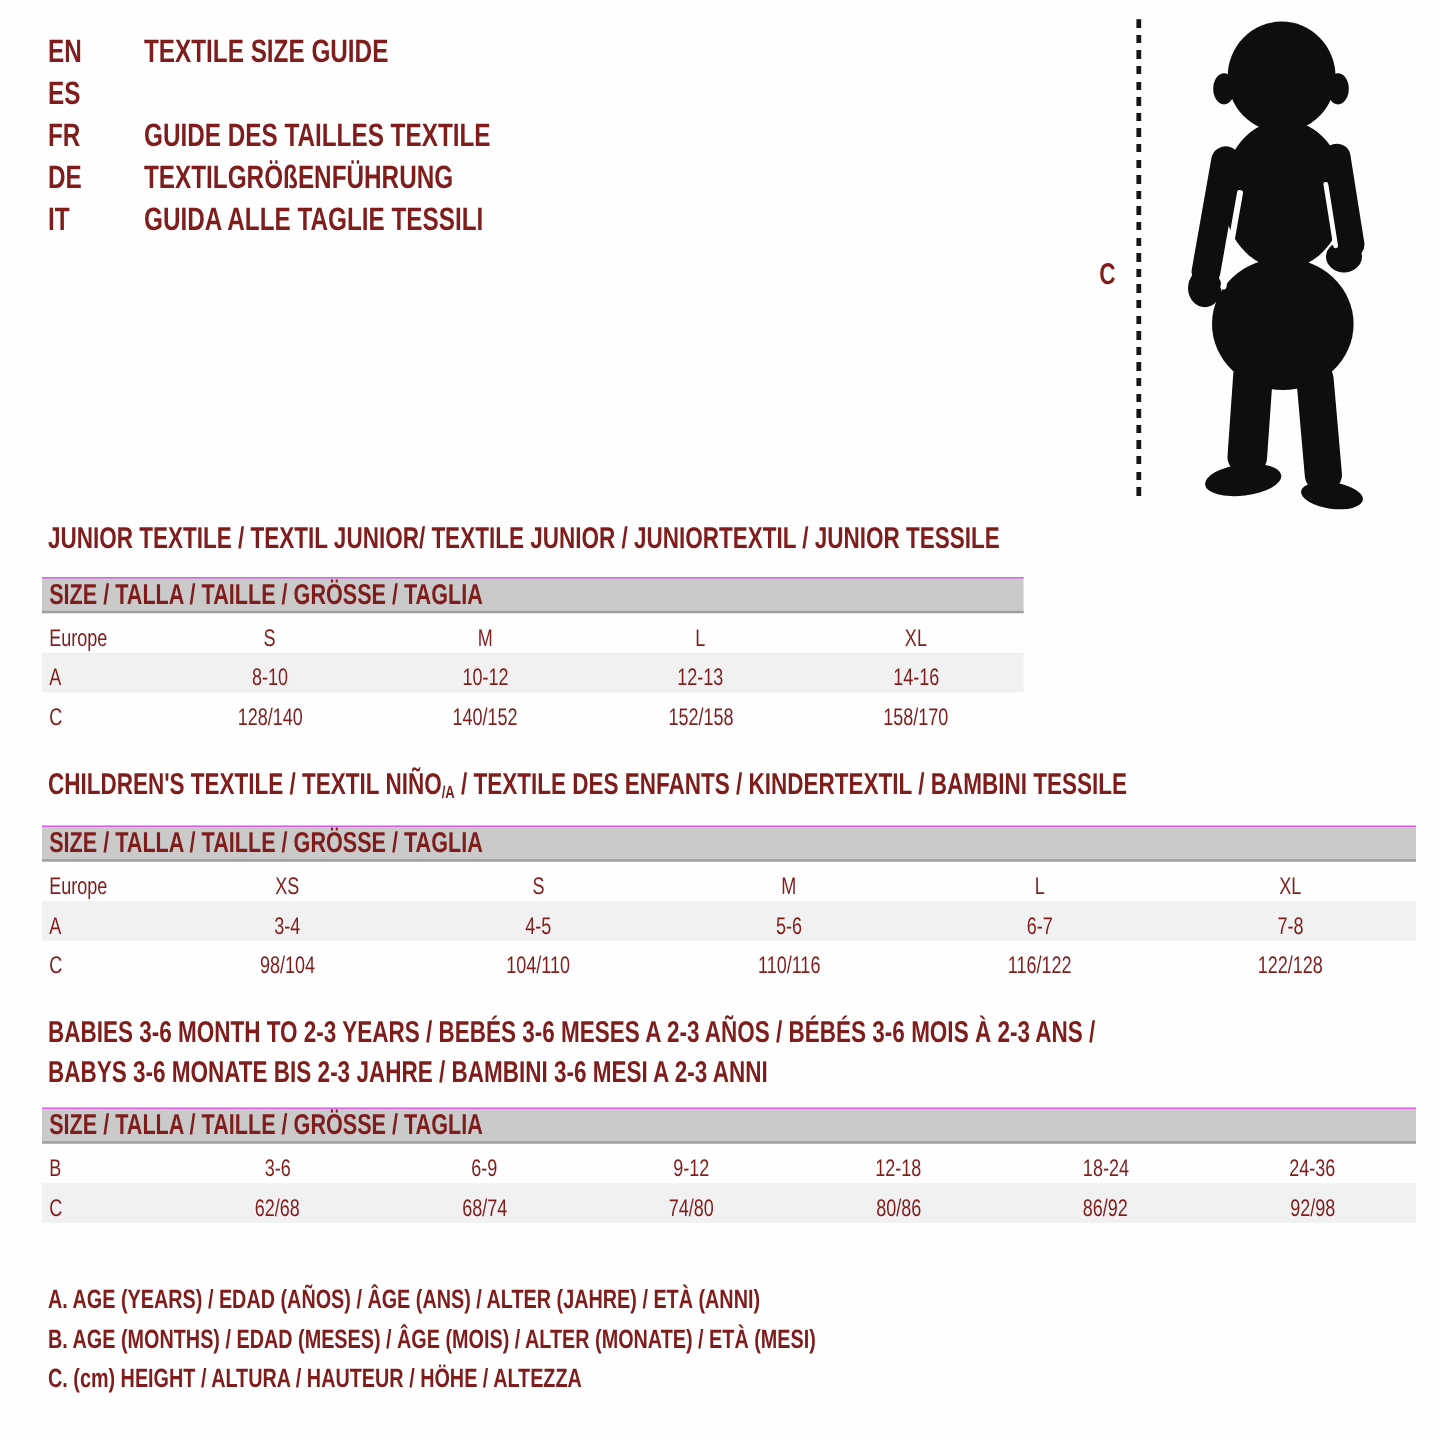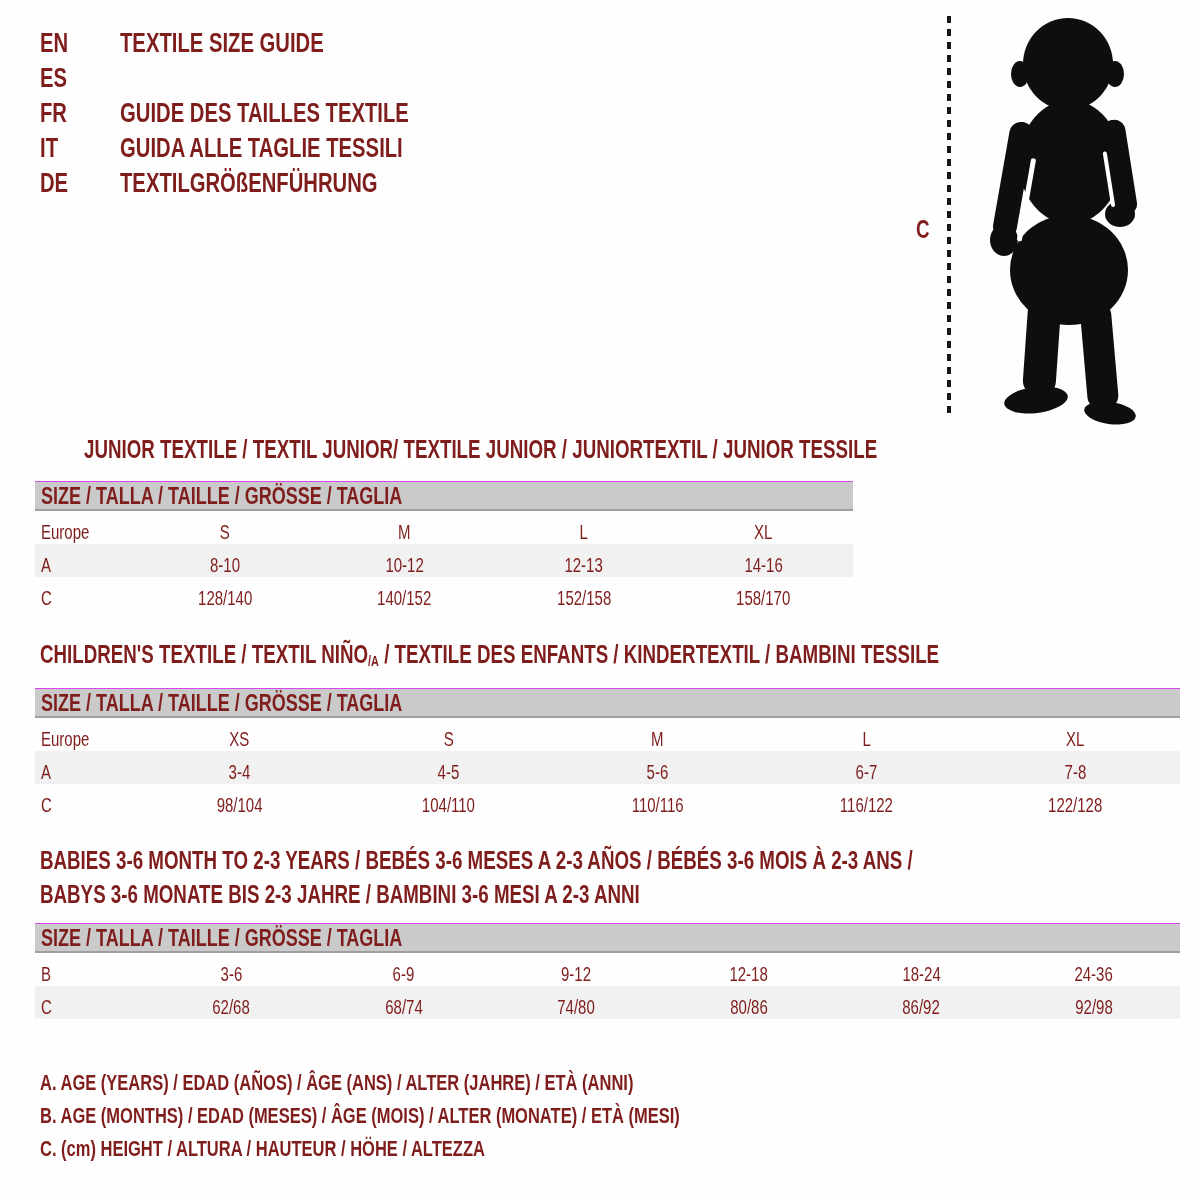--- a/index.html
+++ b/index.html
@@ -58,26 +58,26 @@
       <span><span class="cx">TEXTILE SIZE GUIDE</span></span>
     </div>
     <div class="lang-row">
       <span class="lang-code"><span class="cx">ES</span></span>
     </div>
     <div class="lang-row">
       <span class="lang-code"><span class="cx">FR</span></span>
       <span><span class="cx">GUIDE DES TAILLES TEXTILE</span></span>
     </div>
     <div class="lang-row">
+      <span class="lang-code"><span class="cx">DE</span></span>
+      <span><span class="cx">TEXTILGRÖßENFÜHRUNG</span></span>
+    </div>
+    <div class="lang-row">
       <span class="lang-code"><span class="cx">IT</span></span>
       <span><span class="cx">GUIDA ALLE TAGLIE TESSILI</span></span>
-    </div>
-    <div class="lang-row">
-      <span class="lang-code"><span class="cx">DE</span></span>
-      <span><span class="cx">TEXTILGRÖßENFÜHRUNG</span></span>
     </div>
   </div>
 
   <div class="measure-line"></div>
   <div class="measure-label"><span class="cx">C</span></div>
   <svg class="figure-baby" width="212" height="415" viewBox="0 0 212 415" aria-hidden="true">
     <g fill="#0e0e0e">
       <ellipse cx="106" cy="54" rx="45" ry="46"></ellipse>
       <ellipse cx="58" cy="64" rx="9" ry="13"></ellipse>
       <ellipse cx="153" cy="64" rx="9" ry="13"></ellipse>
@@ -91,21 +91,21 @@
       <rect x="118" y="292" width="31" height="108" rx="14" transform="rotate(-5 133 302)"></rect>
       <ellipse cx="74" cy="390" rx="32" ry="13" transform="rotate(-7 74 390)"></ellipse>
       <ellipse cx="148" cy="403" rx="26" ry="11" transform="rotate(8 148 403)"></ellipse>
     </g>
     <g fill="#ffffff">
       <rect x="74" y="146" width="5" height="84" rx="2" transform="rotate(10 60 120)"></rect>
       <rect x="137" y="140" width="4" height="56" rx="2" transform="rotate(-9 151 118)"></rect>
     </g>
   </svg>
 
-  <div class="section-title" style="top:432px;margin-left:44px;">
+  <div class="section-title" style="top:432px;">
     <span class="cx">JUNIOR TEXTILE / TEXTIL JUNIOR/ TEXTILE JUNIOR / JUNIORTEXTIL / JUNIOR TESSILE</span>
   </div>
   <div class="size-table junior" style="top:481px;width:818px;">
     <div class="size-head">
       <span class="cx">SIZE / TALLA / TAILLE / GRÖSSE / TAGLIA</span>
     </div>
     <div class="t-row">
       <div class="t-label"><span class="cx">Europe</span></div>
       <div class="t-cell"><span class="cxc">S</span></div>
       <div class="t-cell"><span class="cxc">M</span></div>

